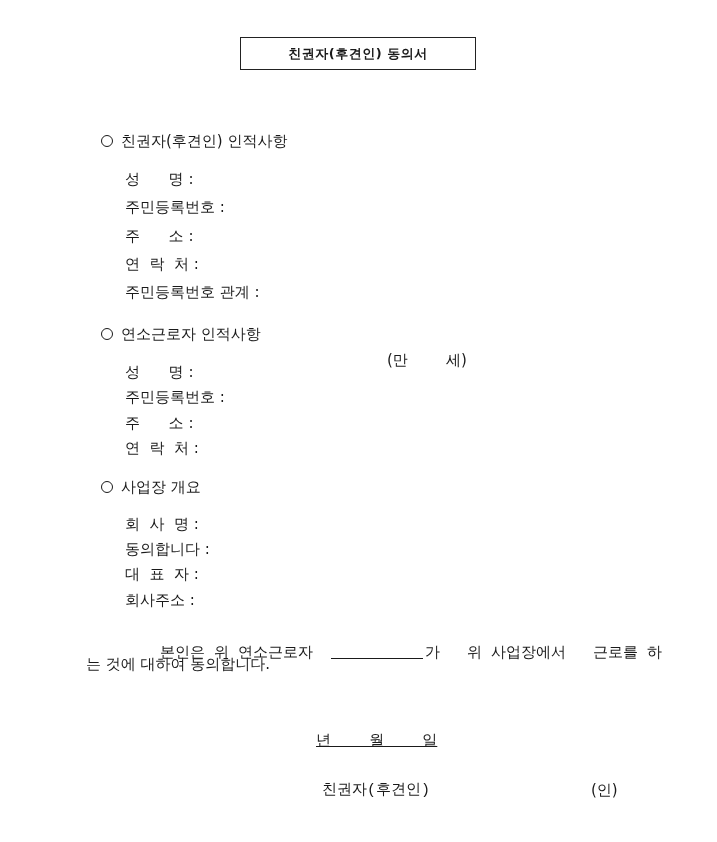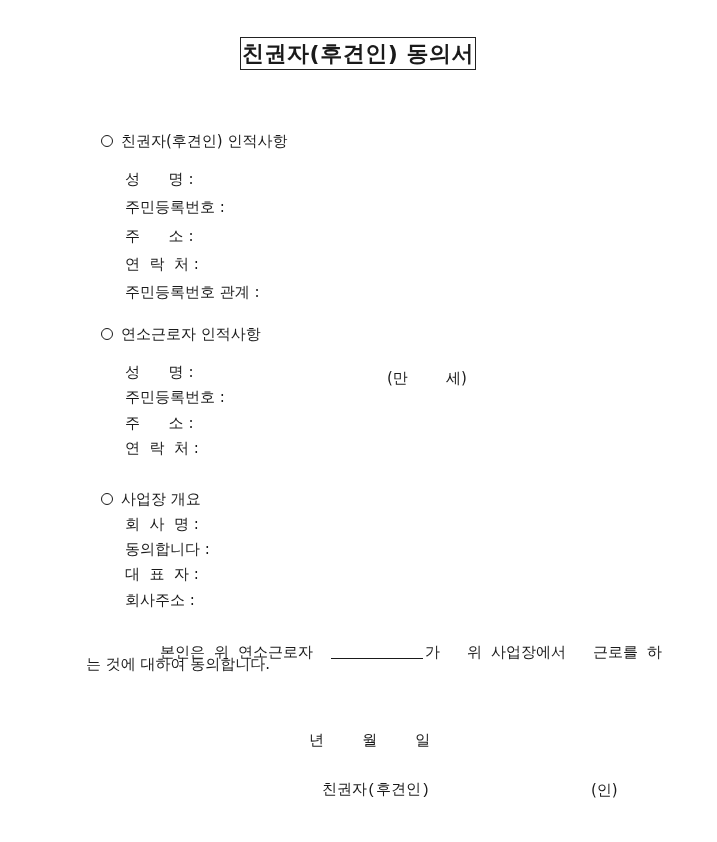--- a/index.html
+++ b/index.html
@@ -21,21 +21,21 @@
       position: absolute;
       left: 240px;
       top: 37px;
       width: 236px;
       height: 33px;
       border: 1.5px solid #222;
       box-sizing: border-box;
       display: flex;
       align-items: center;
       justify-content: center;
-      font-size: 22px;
+      font-size: 13px;
       font-weight: bold;
       letter-spacing: 0.5px;
     }
     .bullet {
       display: inline-block;
       width: 12px;
       height: 12px;
       border: 1.6px solid #1a1a1a;
       border-radius: 50%;
       box-sizing: border-box;
@@ -65,36 +65,36 @@
   <div class="abs field" style="top:160px; white-space:pre;">성      명 :</div>
   <div class="abs field" style="top:188px; white-space:pre;">주민등록번호 :</div>
   <div class="abs field" style="top:217px; white-space:pre;">주      소 :</div>
   <div class="abs field" style="top:245px; white-space:pre;">연  락  처 :</div>
   <div class="abs field" style="top:273px; white-space:pre;">주민등록번호 관계 :</div>
 
   <div class="abs head" style="top:327px;">
     <span class="bullet"></span><span>연소근로자 인적사항</span>
   </div>
   <div class="abs field" style="top:353px; white-space:pre;">성      명 :</div>
-  <div class="abs" style="left:387px; top:353px; white-space:pre;margin-top:18px;">(만        세)</div>
+  <div class="abs" style="left:387px; top:353px; white-space:pre;">(만        세)</div>
   <div class="abs field" style="top:378px; white-space:pre;">주민등록번호 :</div>
   <div class="abs field" style="top:404px; white-space:pre;">주      소 :</div>
   <div class="abs field" style="top:429px; white-space:pre;">연  락  처 :</div>
 
-  <div class="abs head" style="top:492px;text-align:right;">
+  <div class="abs head" style="top:480px;text-align:right;">
     <span class="bullet"></span><span>사업장 개요</span>
   </div>
   <div class="abs field" style="top:505px; white-space:pre;">회  사  명 :</div>
   <div class="abs field" style="top:530px; white-space:pre;">동의합니다 :</div>
   <div class="abs field" style="top:555px; white-space:pre;">대  표  자 :</div>
   <div class="abs field" style="top:581px; white-space:pre;">회사주소 :</div>
 
   <div class="abs" style="left:124px; top:631px; white-space:pre;font-family:Liberation Mono, monospace;">
     <span>본인은 위 연소근로자</span><span style="display:inline-block;width:18px;"></span><span class="blank-line"></span><span>가   위 사업장에서   근로를 하</span>
   </div>
   <div class="abs" style="left:86px; top:657px; white-space:pre;">는 것에 대하여 동의합니다.</div>
 
-  <div class="abs" style="left:309px; top:733px; white-space:pre;">년        월        일</div>
+  <div class="abs" style="left:316px; top:733px; white-space:pre;text-decoration:underline;">년        월        일</div>
 
   <div class="abs" style="left:322px; top:783px;font-family:Liberation Mono, monospace;">친권자(후견인)</div>
   <div class="abs" style="left:591px; top:783px;">(인)</div>
 
 </div>
 
 </body></html>

